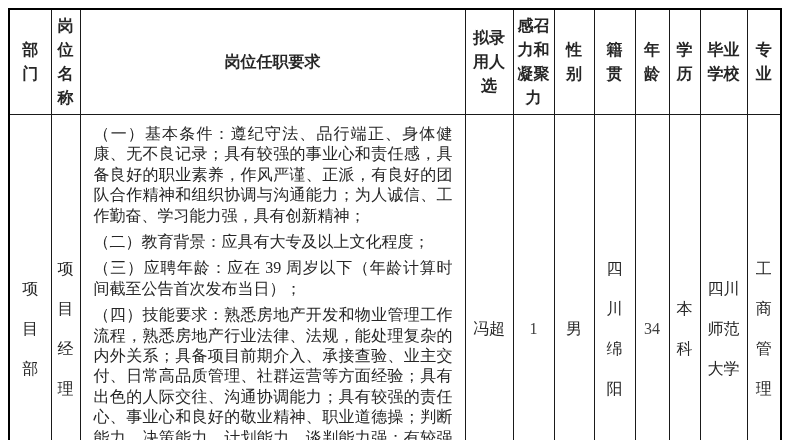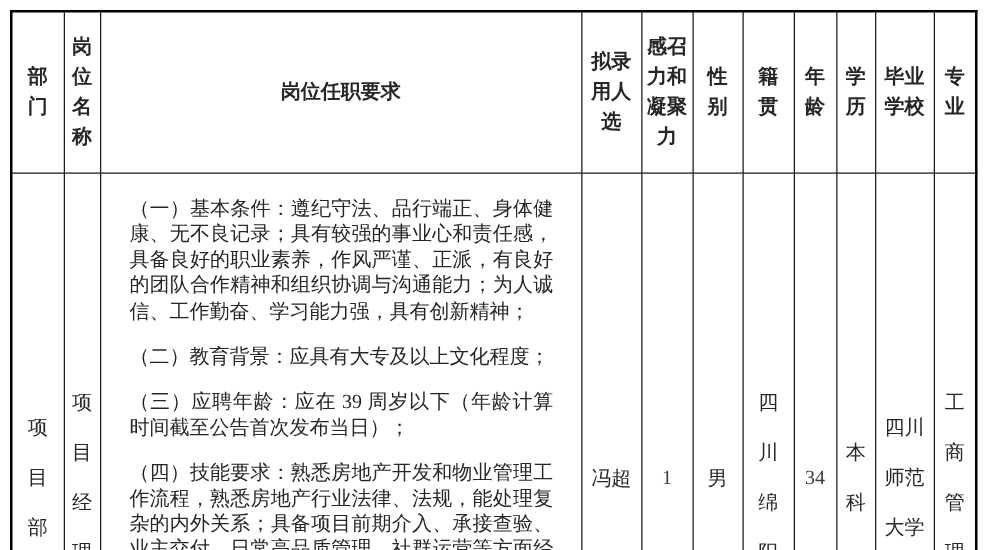--- a/index.html
+++ b/index.html
@@ -35,34 +35,34 @@
   table.recruit th {
     font-weight: bold;
     height: 87px;
     line-height: 24px;
   }
   table.recruit td {
     height: 330px;
     font-weight: normal;
   }
   
-  .v1 { width: 17px; margin: 16px auto; word-break: break-all; }
+  .v1 { width: 17px; margin: 4px auto; word-break: break-all; }
   .v2 { width: 34px; margin: 0 auto; word-break: break-all; }
   th .v1, th .v2 { line-height: 24px; }
   td .v1, td .v2 { line-height: 40px; }
   
   td.req-cell { vertical-align: top; }
   .req {
     text-align: justify;
     text-justify: inter-ideograph;
     padding: 3px 6px 2px 7px;
     font-size: 16px;
     line-height: 20.4px;
   }
-  .req p { margin: 16px; }
+  .req p { margin: 6px; }
   .num-cell { color: #404040; }
 </style>
 </head>
 <body>
 
 <div class="table-wrap">
   <table class="recruit">
     <colgroup>
       <col style="width:42px">
       <col style="width:29px">

